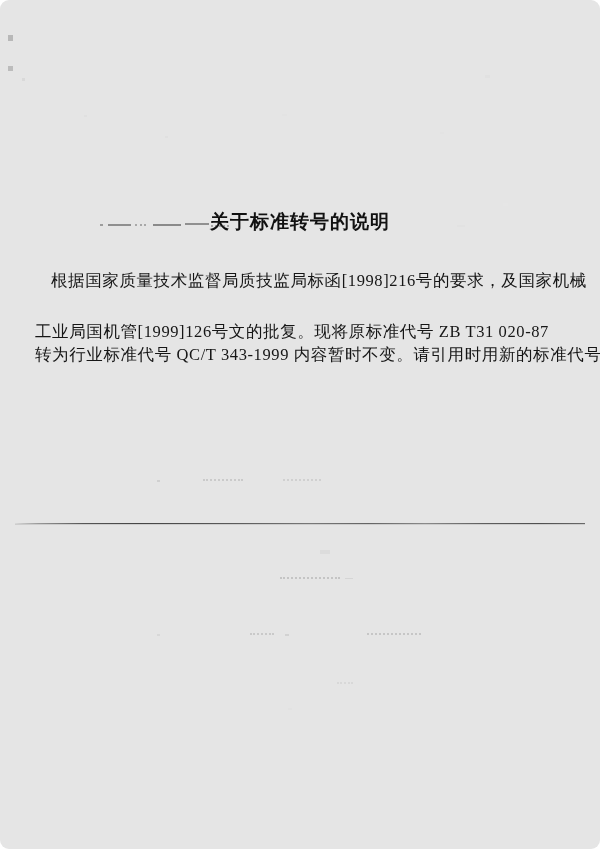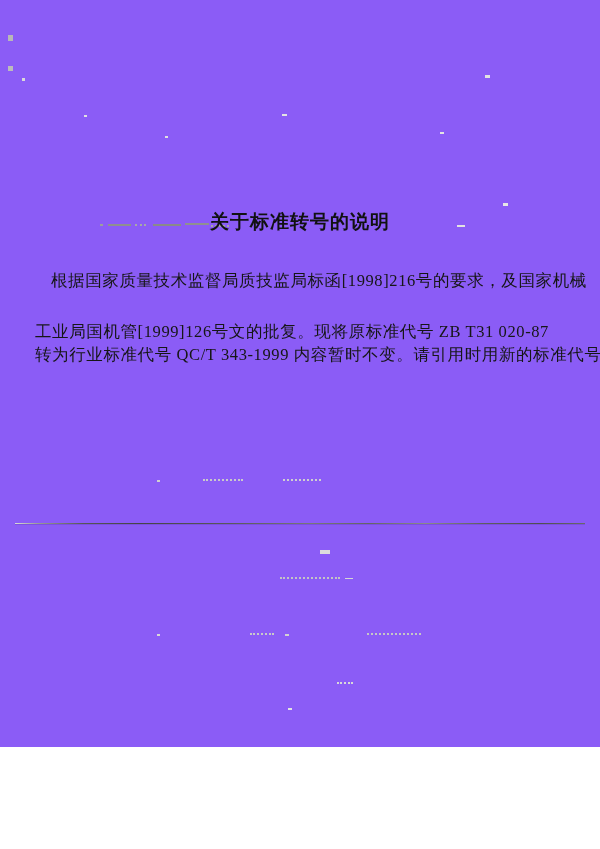--- a/index.html
+++ b/index.html
@@ -3,25 +3,26 @@
 <meta charset="utf-8">
 <style>
   html, body {
     margin: 0;
     padding: 0;
     background: #ffffff;
   }
   .page {
     position: relative;
     width: 600px;
-    height: 747px;
-    background: #8b5cf6;
+    height: 849px;
+    background: #e5e5e5;
     overflow: hidden;
     font-family: "Liberation Serif", serif;
     color: #1a1a1a;
+    border-radius: 9px;
   }
   .title {
     position: absolute;
     top: 209px;
     left: 0;
     width: 600px;
     margin: 0;
     text-align: center;
     font-family: "Liberation Sans", sans-serif;
     font-size: 19px;

